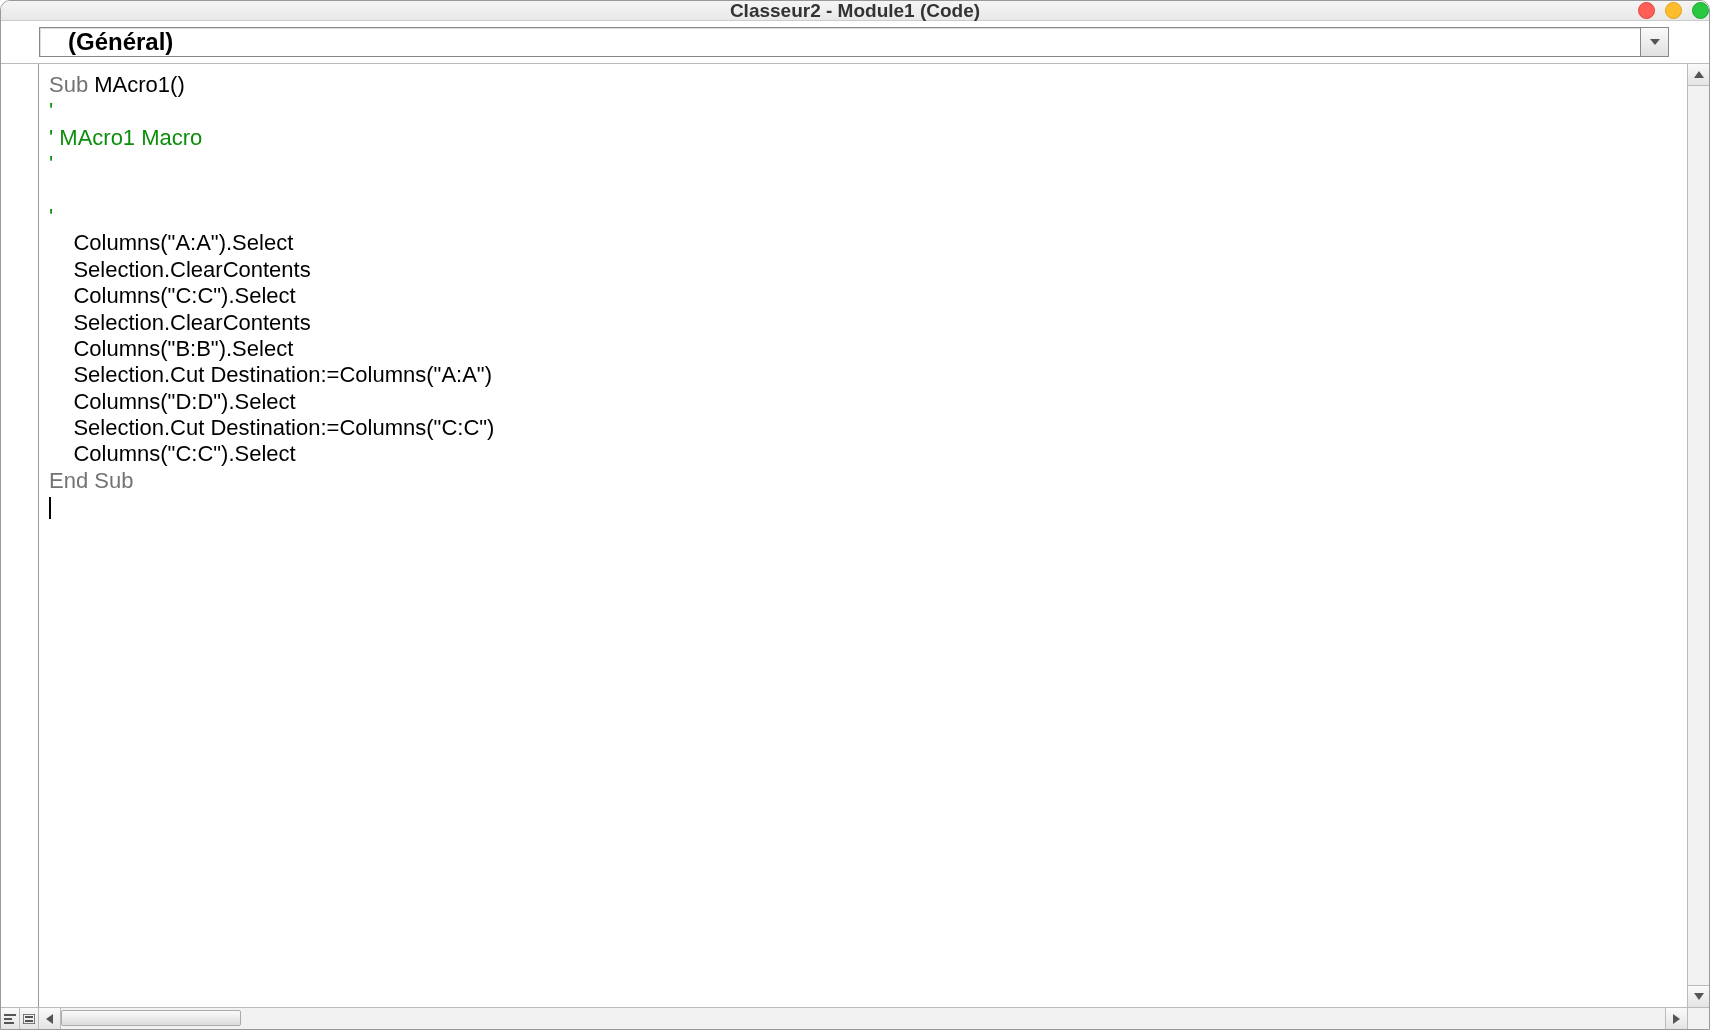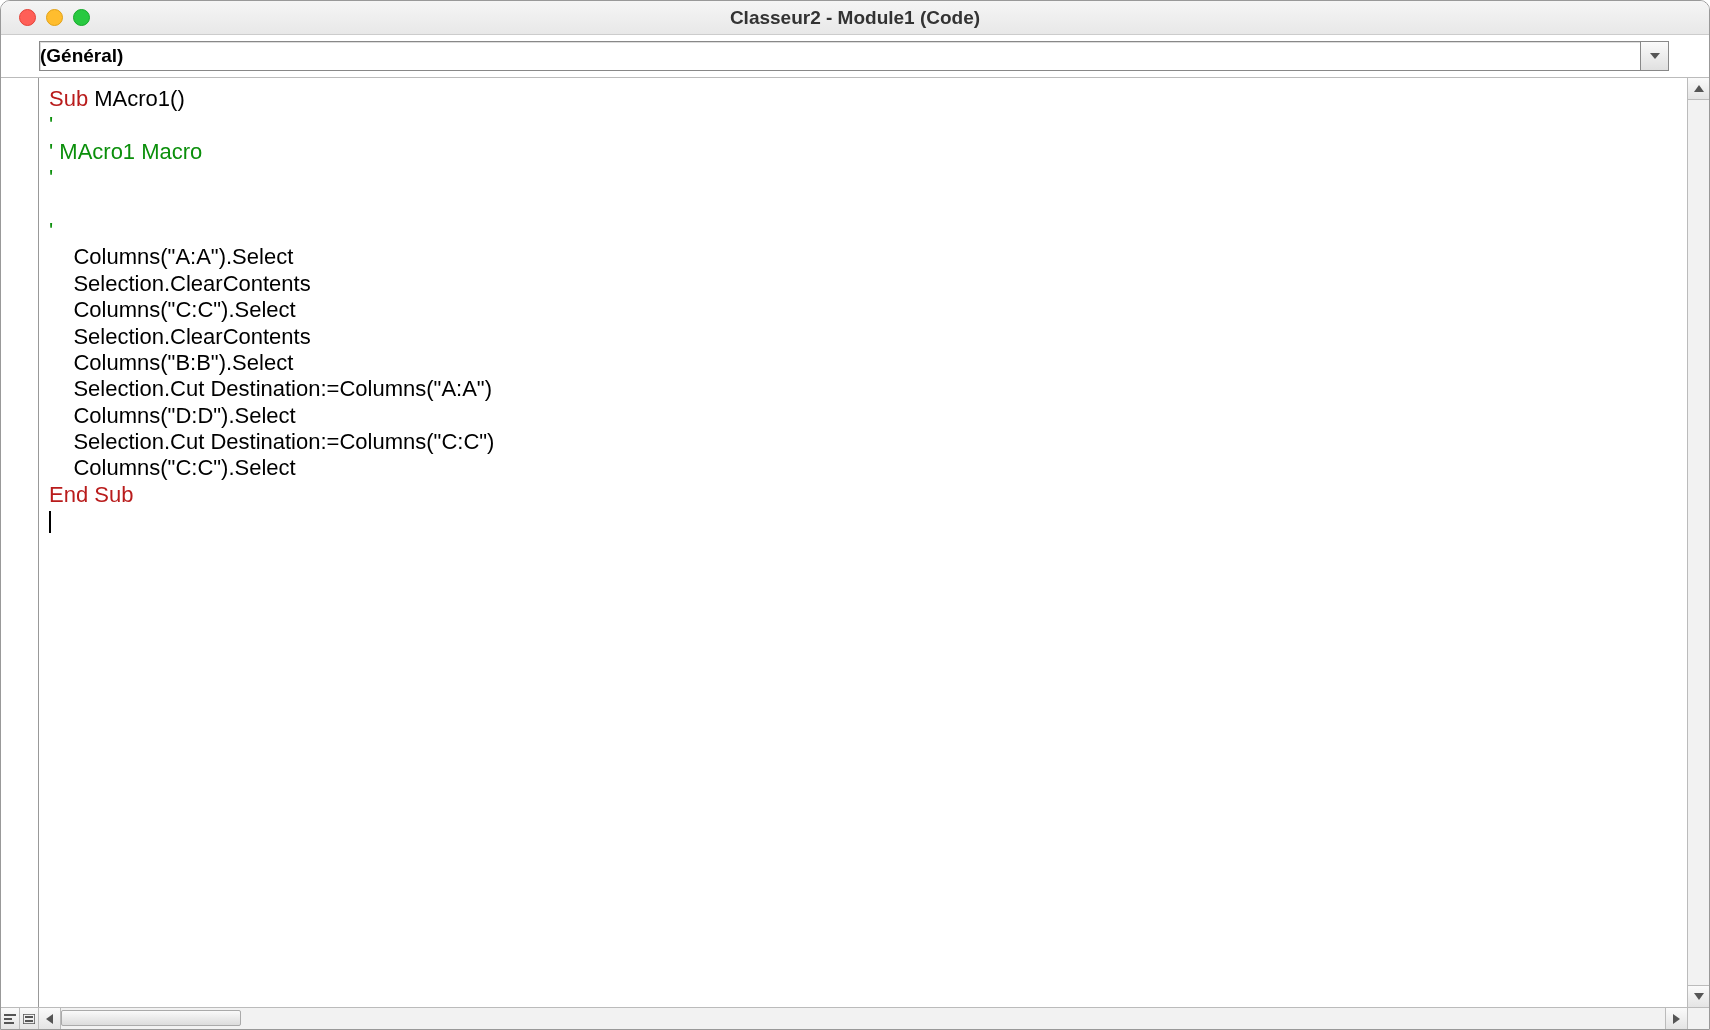--- a/index.html
+++ b/index.html
@@ -18,26 +18,27 @@
       width: 100%;
       height: 100%;
       border: 1px solid #999;
       border-radius: 10px 10px 0 0;
       overflow: hidden;
       display: flex;
       flex-direction: column;
       background: #fff;
     }
     .titlebar {
-      height: 34px;
+      height: 20px;
       background: linear-gradient(to bottom, #f5f5f5, #e8e8e8);
       border-bottom: 1px solid #ccc;
       display: flex;
       align-items: center;
       position: relative;
+      justify-content: flex-end;
     }
     .traffic-lights {
       display: flex;
       gap: 10px;
       padding-left: 18px;
     }
     .traffic-light {
       width: 17px;
       height: 17px;
       border-radius: 50%;
@@ -64,22 +65,22 @@
       flex: 1;
       height: 30px;
       border: 1px solid #888;
       background: #fff;
       display: flex;
       align-items: center;
       position: relative;
       box-shadow: inset 1px 1px 0 #ddd;
     }
     .dropdown-text {
-      padding: 0 0;
-      font-size: 19px;
+      padding: 0 28px;
+      font-size: 24px;
       font-weight: 600;
       color: #000;
     }
     .dropdown-arrow {
       position: absolute;
       right: 0;
       top: 0;
       height: 100%;
       width: 28px;
       border-left: 1px solid #888;
@@ -107,21 +108,21 @@
     .code-area {
       flex: 1;
       padding: 8px 10px;
       font-family: "Lucida Grande", "Helvetica Neue", Arial, sans-serif;
       font-size: 22px;
       line-height: 1.2;
       white-space: pre;
       color: #000;
       position: relative;
     }
-    .kw { color: #b91c1c; }
+    .kw { color: #737373; }
     .comment { color: #0b8f0b; }
     .code-line {
       min-height: 26px;
     }
     .cursor {
       display: inline-block;
       width: 1.5px;
       height: 22px;
       background: #000;
       vertical-align: text-bottom;

